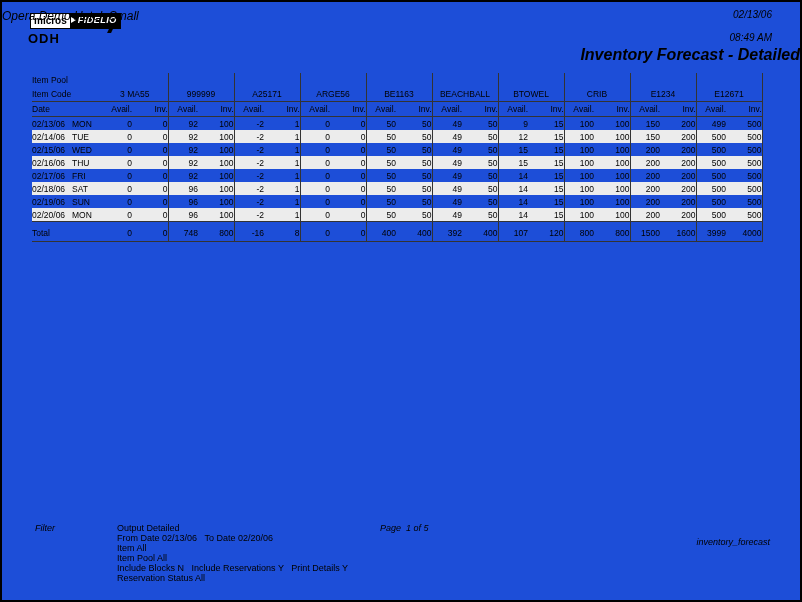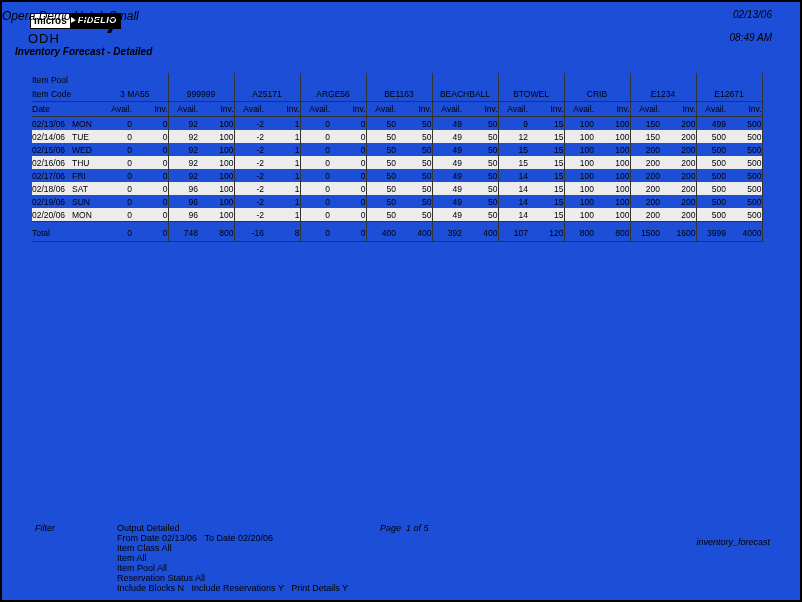--- a/index.html
+++ b/index.html
@@ -10,25 +10,25 @@
   .logo{position:absolute;left:28px;top:11px;display:flex;align-items:stretch;}
   .logo-micros{border:1px solid #000;background:#fff;font-size:10px;font-weight:bold;
                padding:1px 3px 2px 3px;line-height:11px;}
   .logo-fidelio{background:#000;color:#fff;font-size:9px;font-weight:bold;font-style:italic;
                 padding:2px 4px 2px 7px;line-height:10px;position:relative;letter-spacing:.5px;}
   .logo-arrow{position:absolute;left:0px;top:4px;width:0;height:0;
               border-top:3px solid transparent;border-bottom:3px solid transparent;
               border-left:5px solid #fff;}
   .logo-swoosh{position:absolute;left:106px;top:27px;width:4px;height:4px;background:#000;
                transform:skewX(-25deg);}
-  .odh{position:absolute;left:26px;top:29px;font-size:13px;font-weight:normal;letter-spacing:1px;}
+  .odh{position:absolute;left:26px;top:29px;font-size:13px;font-weight:bold;letter-spacing:1px;}
   .hotel-title{position:absolute;top:7px;left:0;right:0;
                font-style:italic;font-size:12px;}
-  .report-title{position:absolute;top:44px;left:0;right:0;text-align:left;
-                font-style:italic;font-weight:bold;font-size:10px;margin-left:13px;}
+  .report-title{position:absolute;top:44px;left:0;right:0;text-align:right;
+                font-style:italic;font-weight:bold;font-size:16px;margin-left:13px;}
   .run-date{position:absolute;top:7px;right:28px;font-style:italic;font-size:10px;}
   .run-time{position:absolute;top:30px;right:28px;font-style:italic;font-size:10px;padding-left:43px;}
 
   
   table.fc{position:absolute;left:30px;top:71px;border-collapse:collapse;table-layout:fixed;
            font-size:8.5px;}
   table.fc td{padding:0;height:13px;white-space:nowrap;overflow:hidden;font-size:8.5px;}
   table.fc thead td{height:14px;}
   .g{border-right:1px solid #333;}
   .hb{border-bottom:1px solid #333;}
@@ -356,17 +356,17 @@
           <td class="num g hb">800</td>
           <td class="num av hb">1500</td>
           <td class="num g hb">1600</td>
           <td class="num av hb">3999</td>
           <td class="num g hb">4000</td>
         </tr>
       </tbody>
     </table>
 
   <div class="filter-label">Filter</div>
-  <div class="filter-lines"><div>Output Detailed</div><div>From Date 02/13/06   To Date 02/20/06</div><div>Item Class All</div><div>Item All</div><div>Item Pool All</div><div>Reservation Status All</div><div>Include Blocks N   Include Reservations Y   Print Details Y</div></div>
+  <div class="filter-lines"><div>Output Detailed</div><div>From Date 02/13/06   To Date 02/20/06</div><div>Item All</div><div>Item Pool All</div><div>Include Blocks N   Include Reservations Y   Print Details Y</div><div>Reservation Status All</div></div>
   <div class="page-num">Page  1 of 5</div>
   <div class="report-file">inventory_forecast</div>
 
 </div>
 
 </body></html>

